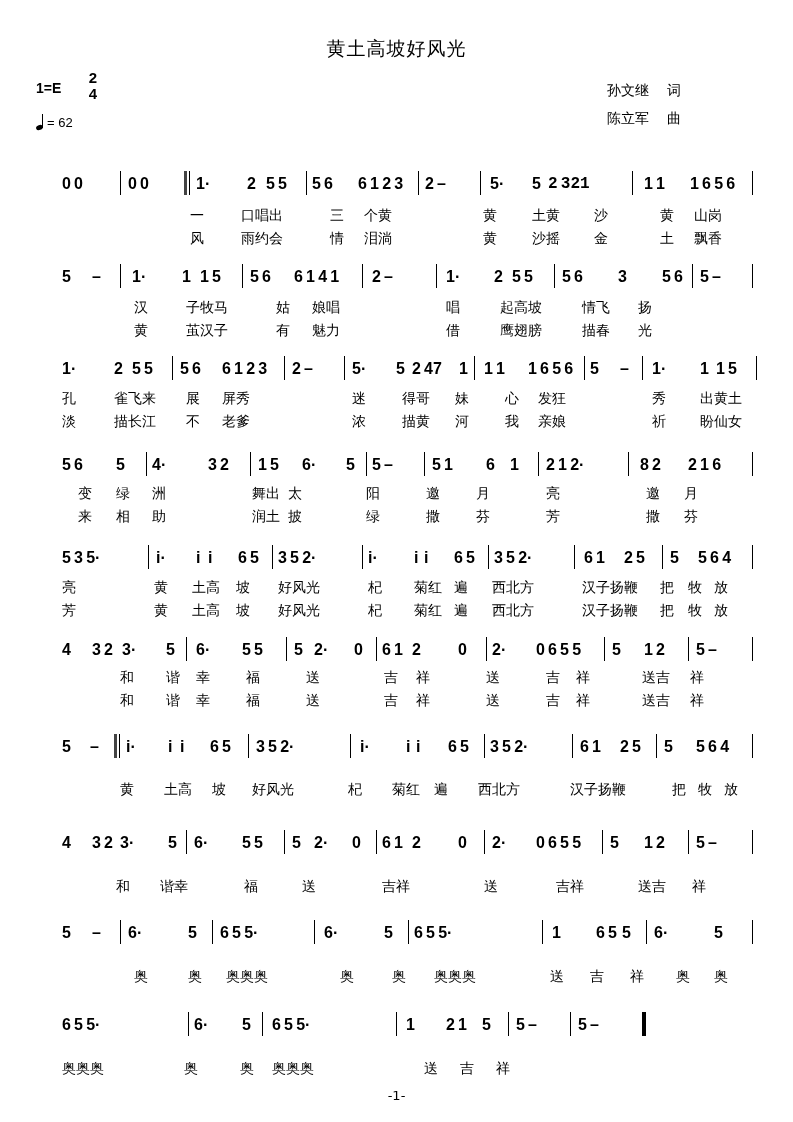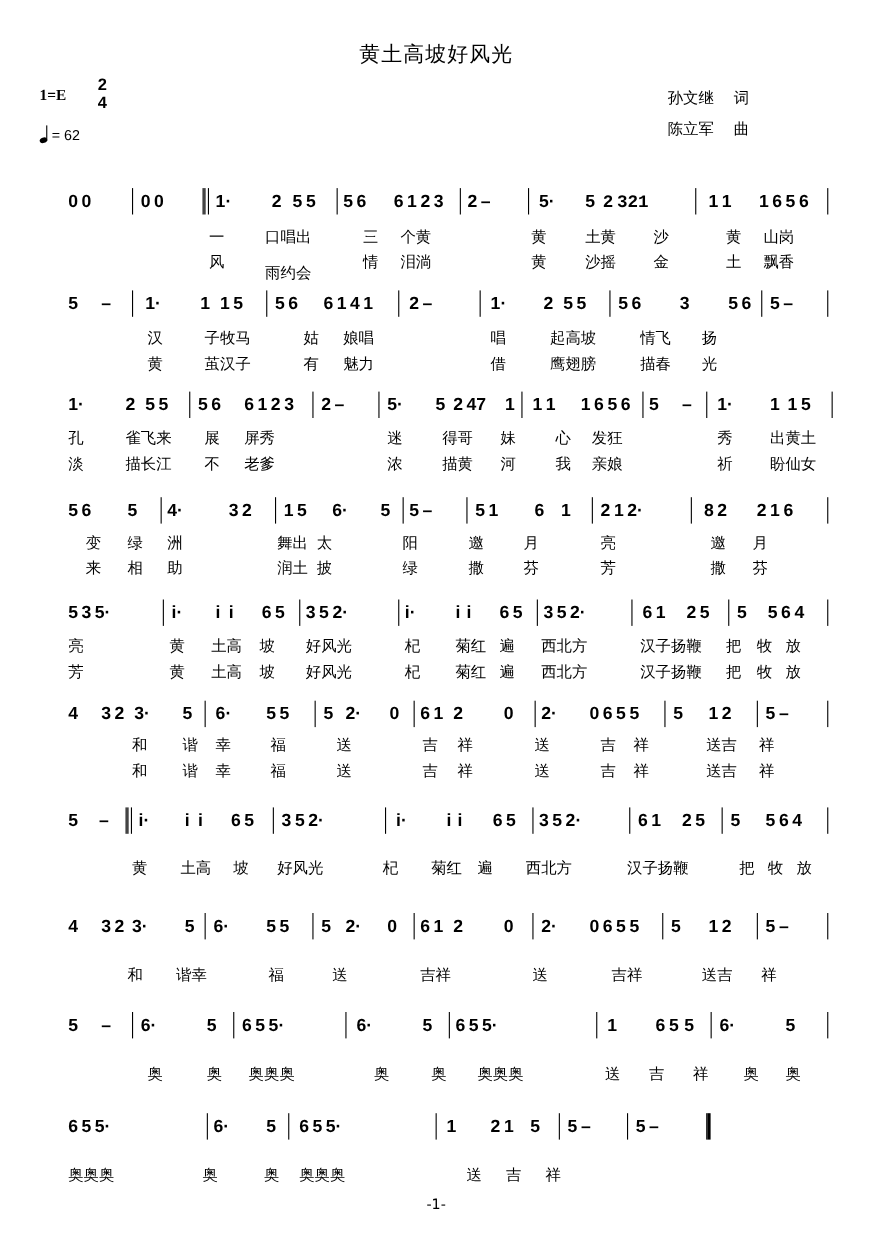--- a/index.html
+++ b/index.html
@@ -1,20 +1,20 @@
 <!DOCTYPE html>
 <html><head>
 <meta charset="utf-8">
 <style>
   html, body { margin: 0; padding: 0; background: #ffffff; }
   body { width: 793px; height: 1122px; position: relative; overflow: hidden;
          font-family: "DejaVu Sans", sans-serif; color: #000; }
   .title { position: absolute; top: 36px; left: 0; width: 793px; text-align: center;
            font-size: 19px; letter-spacing: 1px; }
-  .key { position: absolute; left: 36px; top: 80px; font-family: Liberation Serif, serif;
+  .key { position: absolute; left: 36px; top: 80px; font-family: Liberation Sans, sans-serif;
          font-size: 14px; }
   .key b { font-weight: bold; }
   .timesig { position: absolute; left: 86px; top: 70px; width: 14px; text-align: center;
              font-family: "Liberation Sans", sans-serif; font-weight: bold; font-size: 15px; line-height: 16px; }
   .tempo { position: absolute; left: 36px; top: 114px; font-family: "Liberation Sans", sans-serif; font-size: 13px; }
   .tempo .note { display: inline-block; position: relative; width: 8px; height: 16px; margin-right: 3px; vertical-align: -3px; }
   .tempo .note::before { content: ""; position: absolute; left: 0; bottom: 0; width: 7px; height: 5px; background: #000; border-radius: 50%; transform: rotate(-20deg); }
   .tempo .note::after { content: ""; position: absolute; left: 6px; top: 0; width: 1px; height: 14px; background: #000; }
   .credits { position: absolute; left: 607px; top: 76px; font-size: 14px; line-height: 28px; }
   .credits span.role { display: inline-block; margin-left: 18px; }
@@ -80,21 +80,21 @@
           <span style="left: 268px;">三</span>
           <span style="left: 302px;">个黄</span>
           <span style="left: 421px;">黄</span>
           <span style="left: 470px;">土黄</span>
           <span style="left: 532px;">沙</span>
           <span style="left: 598px;">黄</span>
           <span style="left: 632px;">山岗</span>
         </div>
         <div class="lyr" style="top: 53px;">
           <span style="left: 128px;">风</span>
-          <span style="left: 179px; margin-top: 10px;">雨约会</span>
+          <span style="left: 179px;">雨约会</span>
           <span style="left: 268px;">情</span>
           <span style="left: 302px;">泪淌</span>
           <span style="left: 421px;">黄</span>
           <span style="left: 470px;">沙摇</span>
           <span style="left: 532px;">金</span>
           <span style="left: 598px;">土</span>
           <span style="left: 632px;">飘香</span>
         </div>
       </div>
       <div class="system" style="top: 270px;">

